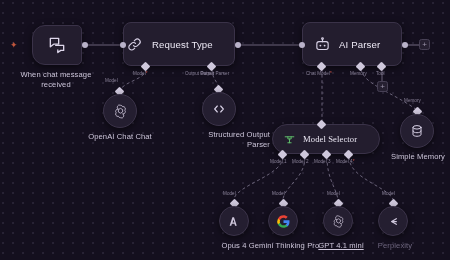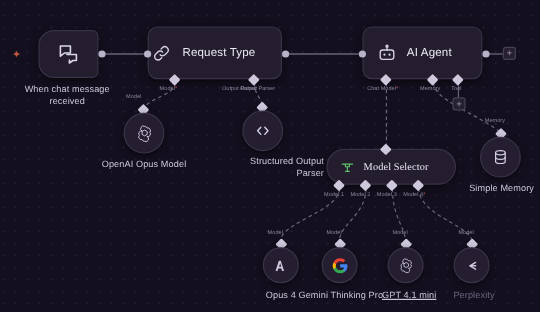--- a/index.html
+++ b/index.html
@@ -189,21 +189,21 @@
   </div>
 
   <div class="node" id="ai-agent">
     <svg class="ico" width="17" height="17" viewBox="0 0 24 24" fill="none" stroke="#d8d1e6" stroke-width="1.6" stroke-linejoin="round">
       <rect x="4" y="8" width="16" height="11" rx="3"></rect>
       <circle cx="9" cy="13.5" r="1.3" fill="#d8d1e6" stroke="none"></circle>
       <circle cx="15" cy="13.5" r="1.3" fill="#d8d1e6" stroke="none"></circle>
       <path d="M12 8V4.8" stroke-linecap="round"></path>
       <circle cx="12" cy="3.6" r="1.2"></circle>
     </svg>
-    <span class="title">AI Agent</span>
+    <span class="title">AI Parser</span>
   </div>
   <div class="dot" style="left:299px; top:42px;"></div>
   <div class="dot" style="left:402px; top:42px;"></div>
   <div class="plus-btn" style="left:419px; top:39px;">+</div>
   <div class="diamond" style="left:318px; top:63px;"></div>
   <div class="diamond" style="left:357px; top:63px;"></div>
   <div class="diamond" style="left:378px; top:63px;"></div>
   <div class="port-label" style="left:306px; top:71px;">
     <span>Chat Model</span><span class="req">*</span>
   </div>
@@ -216,21 +216,21 @@
   <div class="plus-btn" style="left:377px; top:81px;">+</div>
 
   <div class="diamond" style="left:116px; top:88px;"></div>
   <div class="port-label" style="left:105px; top:78px;">Model</div>
   <div class="circle-node" style="left:103px; top:94px;">
     <svg class="ico" width="17" height="17" viewBox="0 0 24 24" fill="none" stroke="#d2cade" stroke-width="1.15" stroke-linejoin="round">
       <path d="M12 3.2a3.1 3.1 0 0 1 2.9 2 3.1 3.1 0 0 1 3.6 1.5 3.1 3.1 0 0 1-.4 3.5 3.1 3.1 0 0 1 .4 3.5 3.1 3.1 0 0 1-3.6 1.5A3.1 3.1 0 0 1 12 20.8a3.1 3.1 0 0 1-2.9-2 3.1 3.1 0 0 1-3.6-1.5 3.1 3.1 0 0 1 .4-3.5 3.1 3.1 0 0 1-.4-3.5 3.1 3.1 0 0 1 3.6-1.5A3.1 3.1 0 0 1 12 3.2z"></path>
       <path d="M9 9.3l3-1.7 3 1.7v3.4l-3 1.7-3-1.7z"></path>
     </svg>
   </div>
-  <div class="node-label" style="left:60px; top:132px; width:120px;">OpenAI Opus Model</div>
+  <div class="node-label" style="left:60px; top:132px; width:120px;">OpenAI Chat Chat</div>
 
   <div class="diamond" style="left:215px; top:86px;"></div>
   <div class="port-label" style="left:200px; top:71px;">Output Parser</div>
   <div class="circle-node" style="left:202px; top:92px;">
     <svg class="ico" width="16" height="16" viewBox="0 0 24 24" fill="none" stroke="#d8d1e6" stroke-width="1.7" stroke-linecap="round" stroke-linejoin="round">
       <path d="M9.5 7.5L5.5 12l4 4.5"></path>
       <path d="M14.5 7.5l4 4.5-4 4.5"></path>
     </svg>
   </div>
   <div class="node-label" style="left:168px; top:130px; width:102px;text-align:right;">

